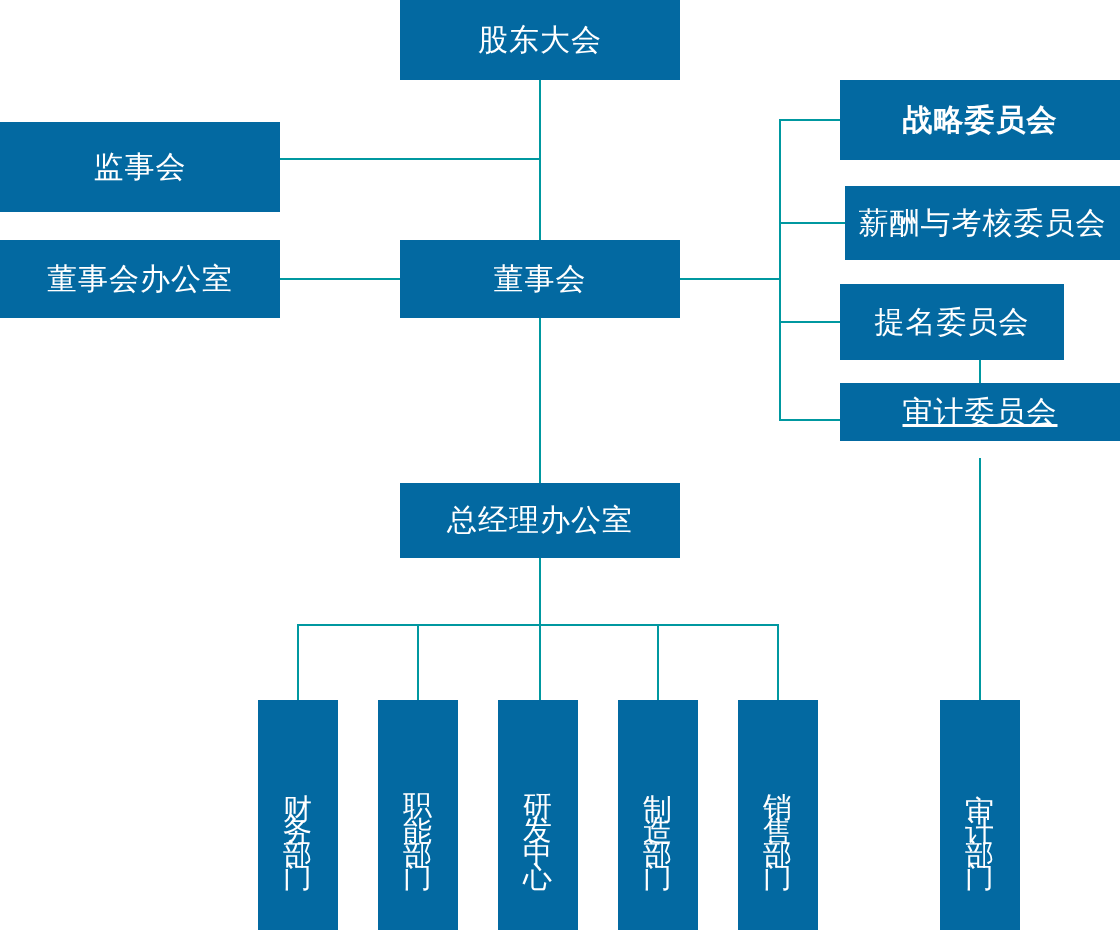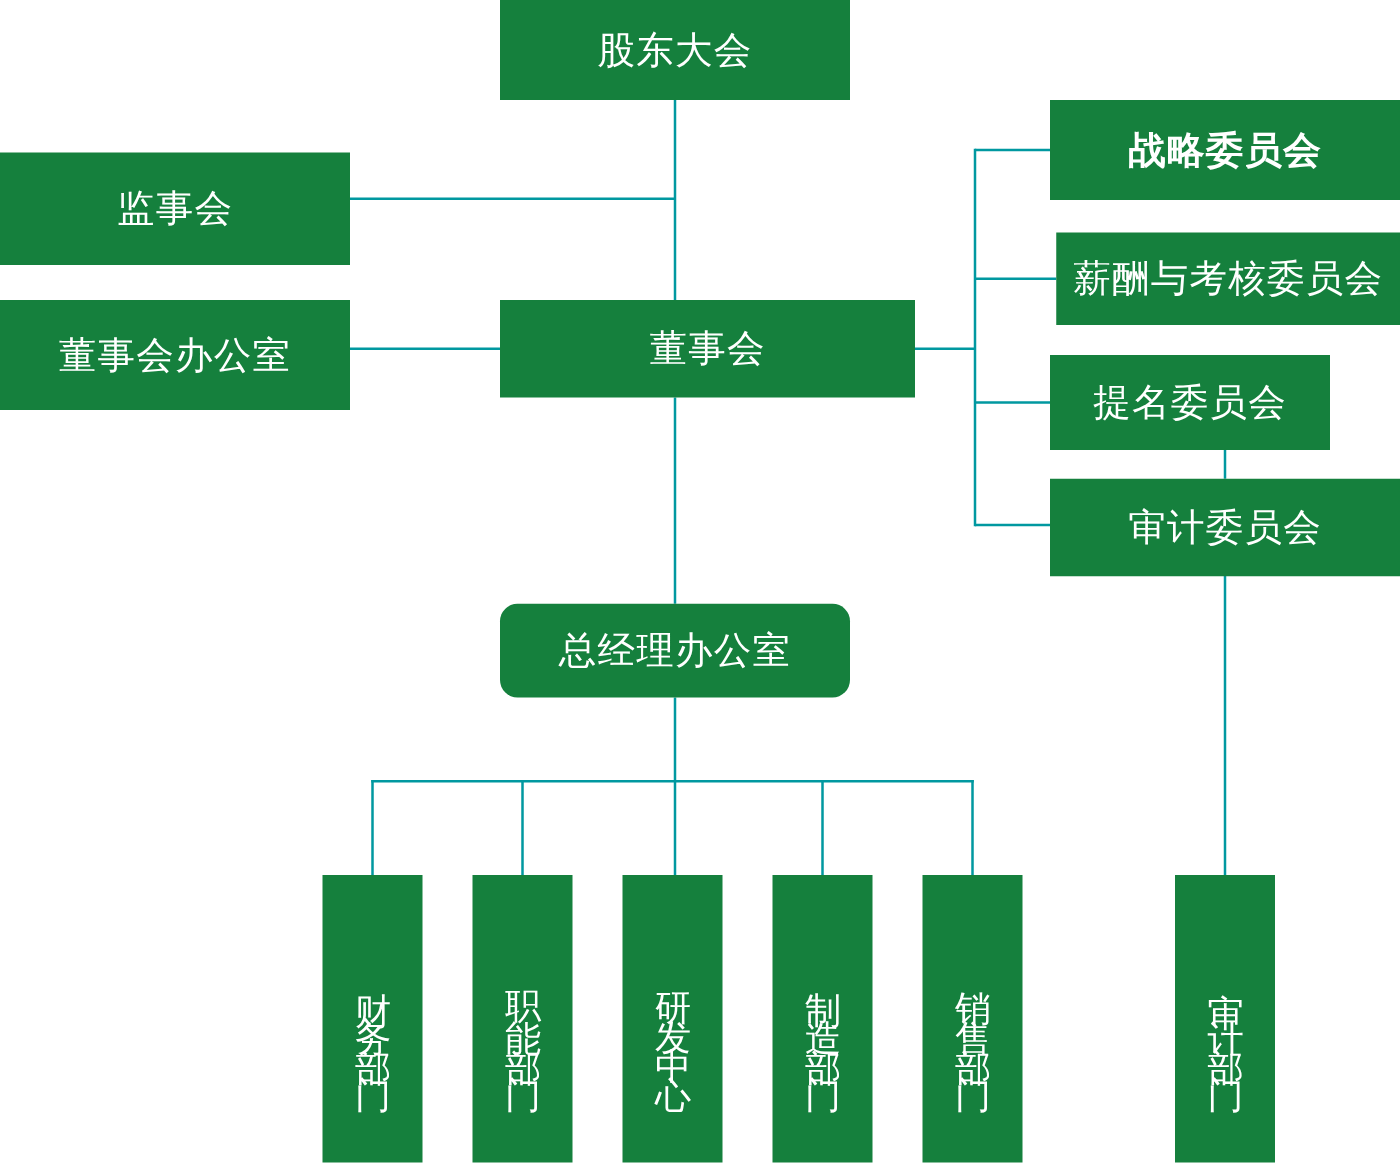--- a/index.html
+++ b/index.html
@@ -6,21 +6,21 @@
   body {
     width: 1120px;
     height: 932px;
     position: relative;
     background: #ffffff;
     font-family: "Liberation Sans", "DejaVu Sans", sans-serif;
     overflow: hidden;
   }
   .node {
     position: absolute;
-    background: #15803d;
+    background: #0369a1;
     color: #ffffff;
     display: flex;
     align-items: center;
     justify-content: center;
     font-size: 30px;
     letter-spacing: 1px;
     box-sizing: border-box;
     white-space: nowrap;
     text-align: right;
   }
@@ -31,27 +31,27 @@
     font-size: 29px;
   }
   .line {
     position: absolute;
     background: #0098A0;
   }
 
   
   #n-shareholders    { left: 400px; top: 0;     width: 280px; height: 80px; }
   #n-supervisory     { left: 0;     top: 122px; width: 280px; height: 90px; }
-  #n-board-office    { left: 0;     top: 240px; width: 280px; height: 88px; }
-  #n-board           { left: 400px; top: 240px; width: 332px; height: 78px; }
+  #n-board-office    { left: 0;     top: 240px; width: 280px; height: 78px; }
+  #n-board           { left: 400px; top: 240px; width: 280px; height: 78px; }
   #n-strategy        { left: 840px; top: 80px;  width: 280px; height: 80px; font-weight: bold; }
   #n-remuneration    { left: 845px; top: 186px; width: 275px; height: 74px; }
   #n-nomination      { left: 840px; top: 284px; width: 224px; height: 76px; }
-  #n-audit-committee { left: 840px; top: 383px; width: 280px; height: 78px; }
-  #n-gm-office       { left: 400px; top: 483px; width: 280px; height: 75px; border-radius: 14px; }
+  #n-audit-committee { left: 840px; top: 383px; width: 280px; height: 58px; text-decoration: underline; }
+  #n-gm-office       { left: 400px; top: 483px; width: 280px; height: 75px; }
   #n-finance         { left: 258px; top: 700px; width: 80px;  height: 230px; }
   #n-functional      { left: 378px; top: 700px; width: 80px;  height: 230px; }
   #n-rd              { left: 498px; top: 700px; width: 80px;  height: 230px; }
   #n-manufacturing   { left: 618px; top: 700px; width: 80px;  height: 230px; }
   #n-sales           { left: 738px; top: 700px; width: 80px;  height: 230px; }
   #n-audit-dept      { left: 940px; top: 700px; width: 80px;  height: 230px; }
 
   
   #l-sh-board        { left: 539px; top: 80px;  width: 2px;   height: 160px; }
   #l-supervisory     { left: 280px; top: 158px; width: 260px; height: 2px; }

